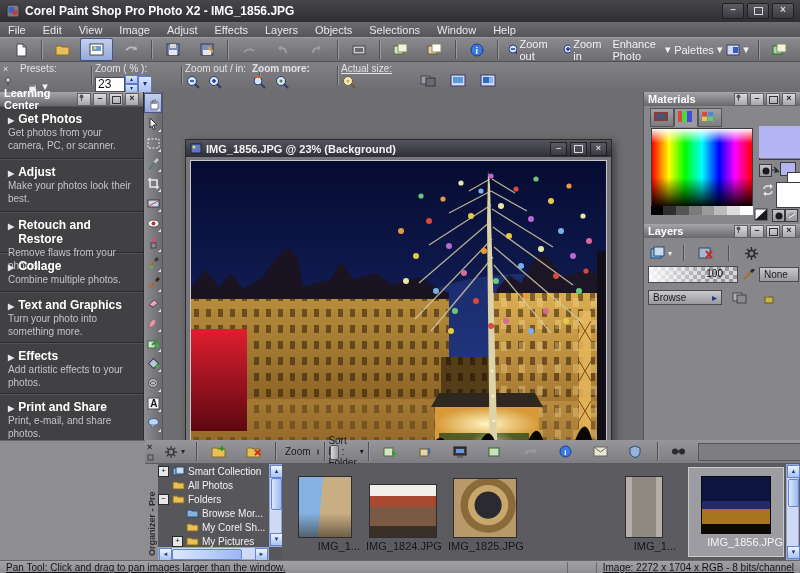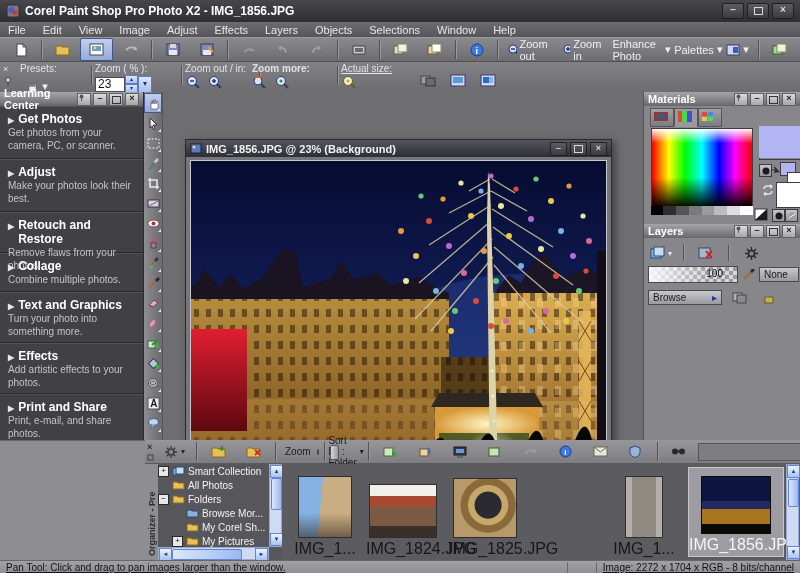--- a/index.html
+++ b/index.html
@@ -103,21 +103,21 @@
   .trow{display:flex;align-items:center;height:14px;gap:3px;color:#f2f2f4;font-size:10px;white-space:nowrap;}
   .tgl{width:9px;height:9px;background:#e8e8ea;border:1px solid #2a2a2e;color:#111;font-size:8px;
        line-height:8px;text-align:center;flex:0 0 9px;}
   .tgl:empty{visibility:hidden;}
   .xs-v{position:absolute;width:13px;background:#cfdaf4;border:1px solid #98a8d0;box-sizing:border-box;}
   .xs-h{position:absolute;height:13px;background:#cfdaf4;border:1px solid #98a8d0;box-sizing:border-box;}
   .xs-a{position:absolute;width:11px;height:11px;background:linear-gradient(#eef4fe,#a8c2f2);
         border:1px solid #6484d4;color:#1a3a8e;font-size:6px;line-height:10px;text-align:center;}
   .xs-t{position:absolute;background:linear-gradient(90deg,#dce8fc,#9cb8f2);border:1px solid #6484d4;border-radius:2px;}
   .thumbs{position:absolute;left:137px;top:24px;width:504px;height:96px;background:#5c5c60;}
-  .tile-label{font-size:16px;color:#17171a;text-align:center;margin-top:2px;}
+  .tile-label{font-size:11px;color:#17171a;text-align:right;margin-top:2px;}
   .timg{border:1px solid #2e2e32;margin:0 auto;}
   .seltile{position:absolute;left:406px;top:3px;width:96px;height:90px;background:#9c9ca2;border:1px solid #c8c8cc;box-sizing:border-box;}
   
   .status{left:0;top:560px;width:800px;height:13px;background:linear-gradient(#a2a2a6,#8e8e92);
           border-top:1px solid #65656a;color:#141416;font-size:10px;display:flex;align-items:center;}
   .scell{padding:0 6px;white-space:nowrap;overflow:hidden;text-decoration:underline;}
   .fill-bl{left:0;top:440px;width:145px;height:120px;background:#8e8e92;border-top:1px solid #65656a;}
   svg{display:block;}
 </style>
 </head>

